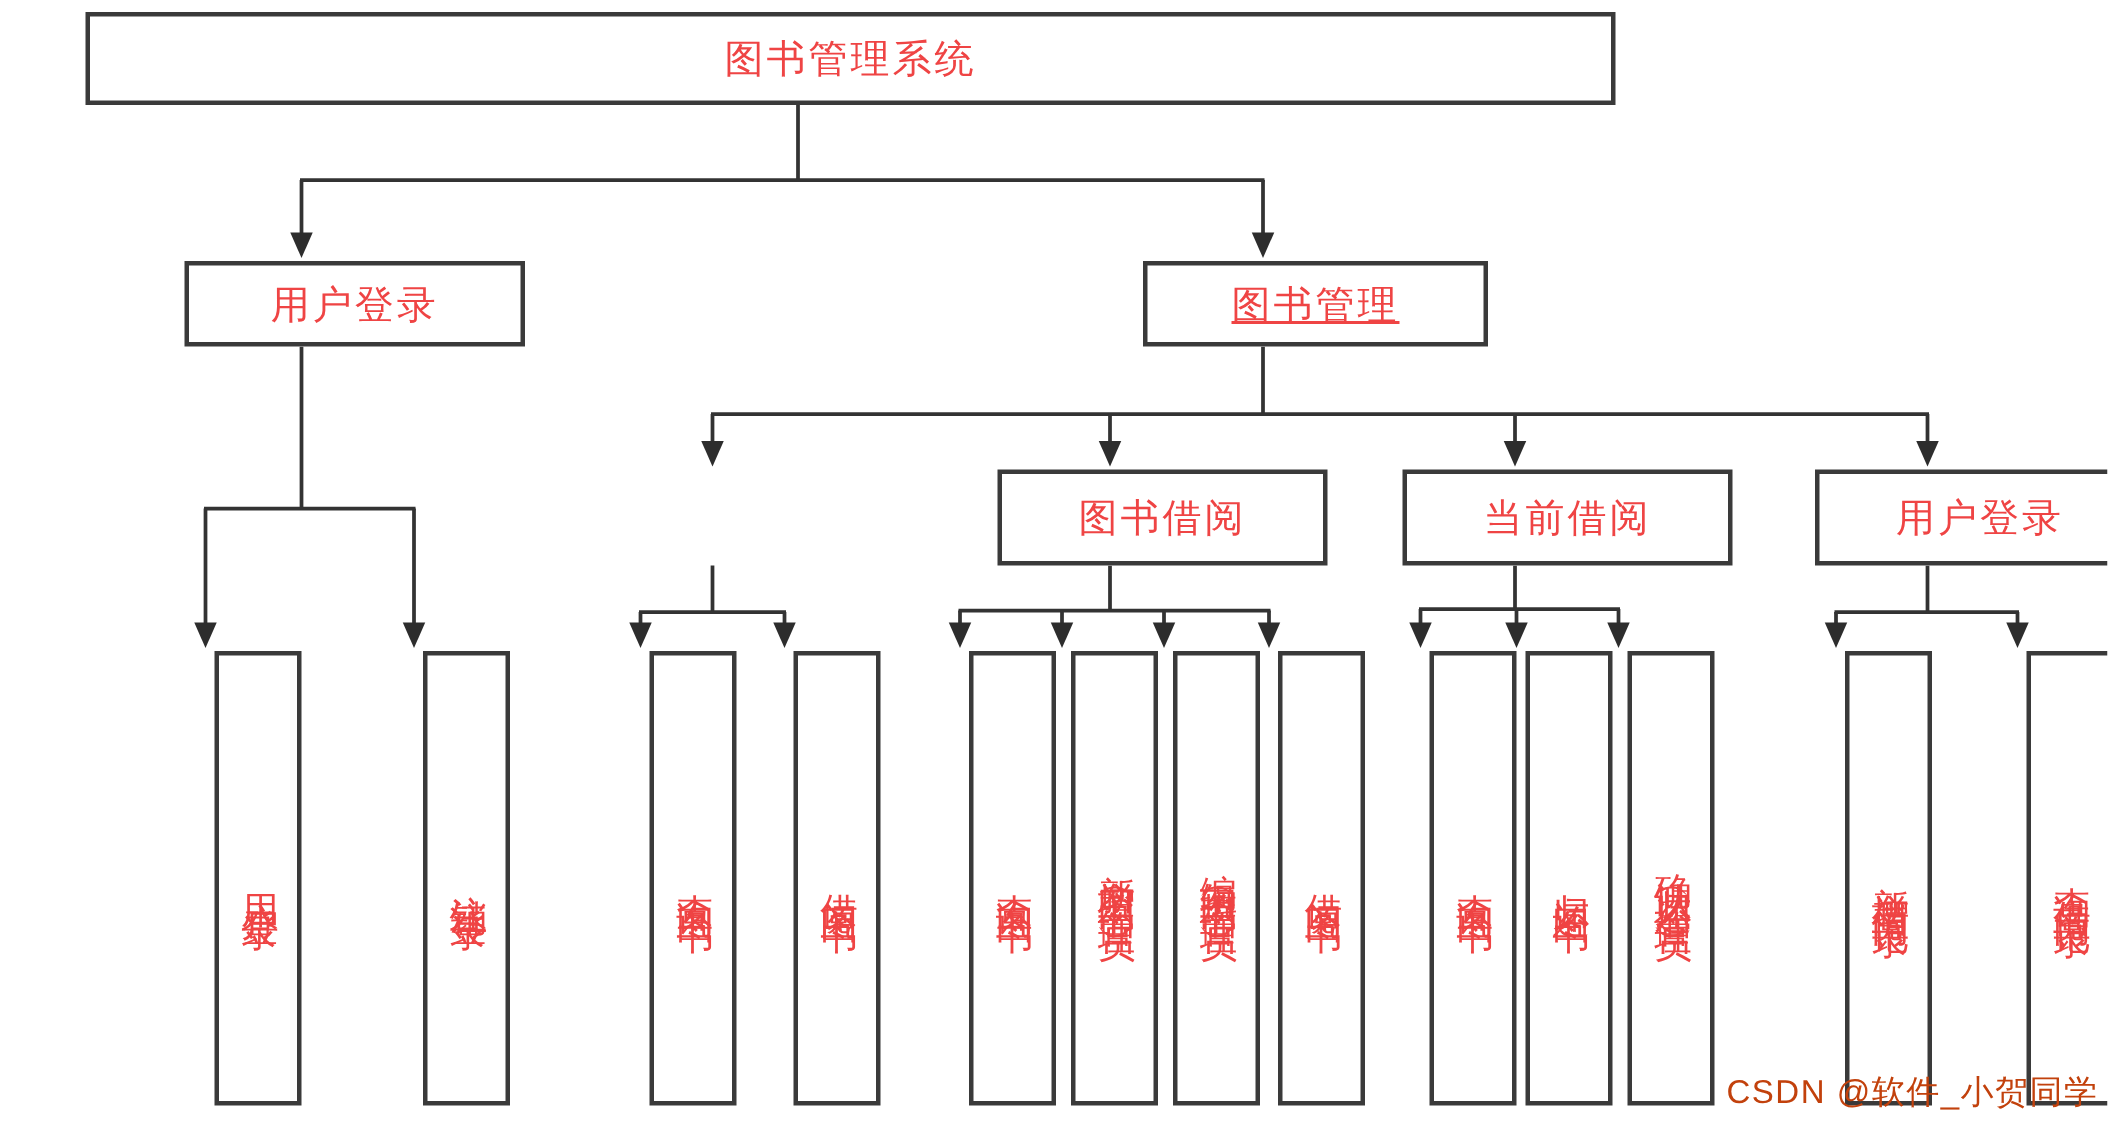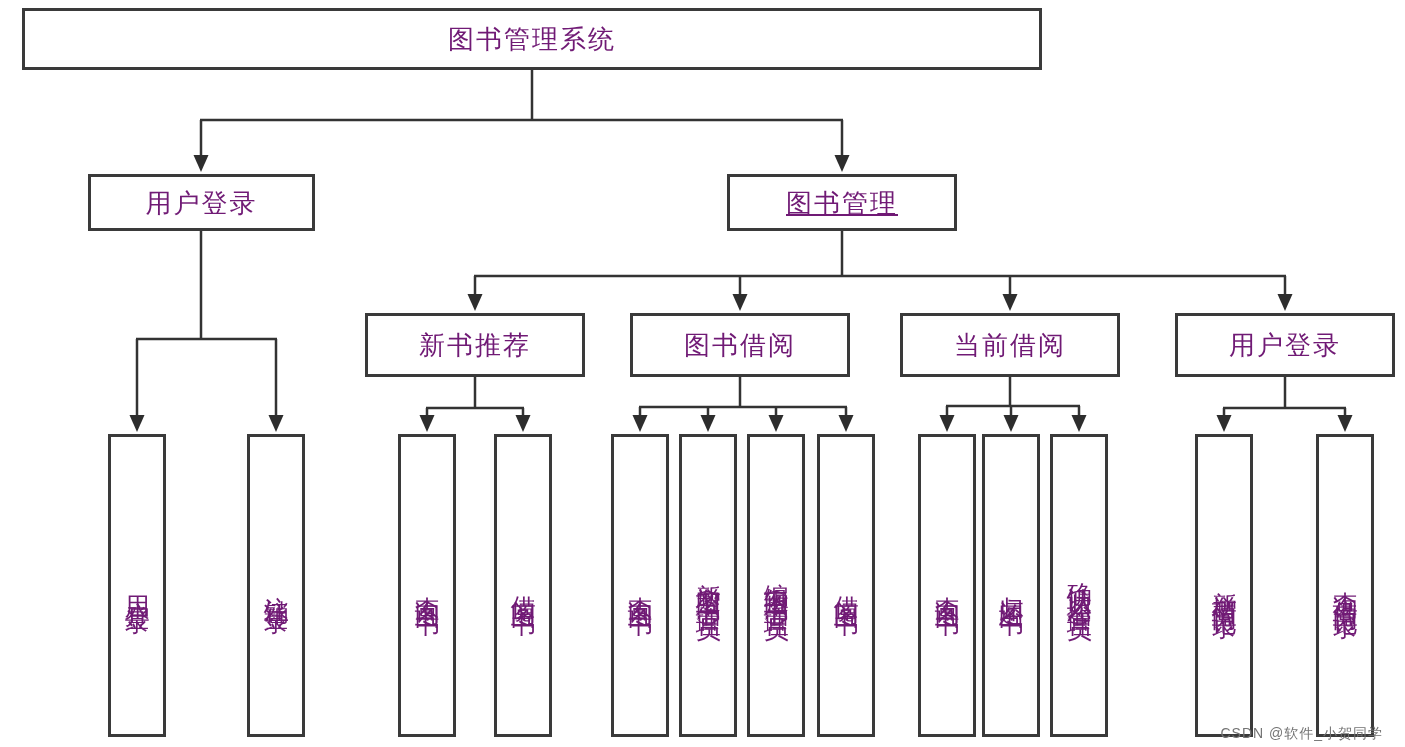--- a/index.html
+++ b/index.html
@@ -18,43 +18,44 @@
     z-index: 0;
   }
   .box {
     position: absolute;
     box-sizing: border-box;
     background: #ffffff;
     border: 3px solid #3a3a3a;
     display: flex;
     align-items: center;
     justify-content: center;
-    color: #701a75;
+    color: #ef4444;
     z-index: 1;
     text-align: center;
+    margin-left: 35px;
   }
   .h-box {
     font-size: 26px;
     letter-spacing: 2px;
     line-height: 1;
     white-space: nowrap;
   }
   .v-box {
     writing-mode: vertical-rl;
     font-size: 25px;
     letter-spacing: 5px;
     line-height: 1.1;
   }
   .watermark {
     position: absolute;
-    right: 22px;
+    right: 6px;
     bottom: 4px;
     z-index: 5;
-    color: #737373;
-    font-size: 14px;
+    color: #c2410c;
+    font-size: 22px;
     letter-spacing: 1px;
     white-space: nowrap;
   }
 </style>
 </head>
 <body>
 
 <div id="stage">
 
   <svg id="connectors" viewBox="0 0 1405 747" xmlns="http://www.w3.org/2000/svg">
@@ -124,21 +125,20 @@
       <polygon points="1216.5,415 1231.5,415 1224,432"></polygon>
       <polygon points="1337.5,415 1352.5,415 1345,432"></polygon>
     </g>
   </svg>
 
   <div class="box h-box" style="left:22px; top:8px; width:1020px; height:62px;">图书管理系统</div>
 
   <div class="box h-box" style="left:88px; top:174px; width:227px; height:57px;">用户登录</div>
   <div class="box h-box" style="left:727px; top:174px; width:230px; height:57px;text-decoration:underline;">图书管理</div>
 
-  <div class="box h-box" style="left:365px; top:313px; width:220px; height:64px;">新书推荐</div>
   <div class="box h-box" style="left:630px; top:313px; width:220px; height:64px;">图书借阅</div>
   <div class="box h-box" style="left:900px; top:313px; width:220px; height:64px;">当前借阅</div>
   <div class="box h-box" style="left:1175px; top:313px; width:220px; height:64px;">用户登录</div>
 
   <div class="box v-box" style="left:108px; top:434px; width:58px; height:303px;">用户登录</div>
   <div class="box v-box" style="left:247px; top:434px; width:58px; height:303px;">注销登录</div>
 
   <div class="box v-box" style="left:398px; top:434px; width:58px; height:303px;">查询图书</div>
   <div class="box v-box" style="left:494px; top:434px; width:58px; height:303px;">借阅图书</div>
 

